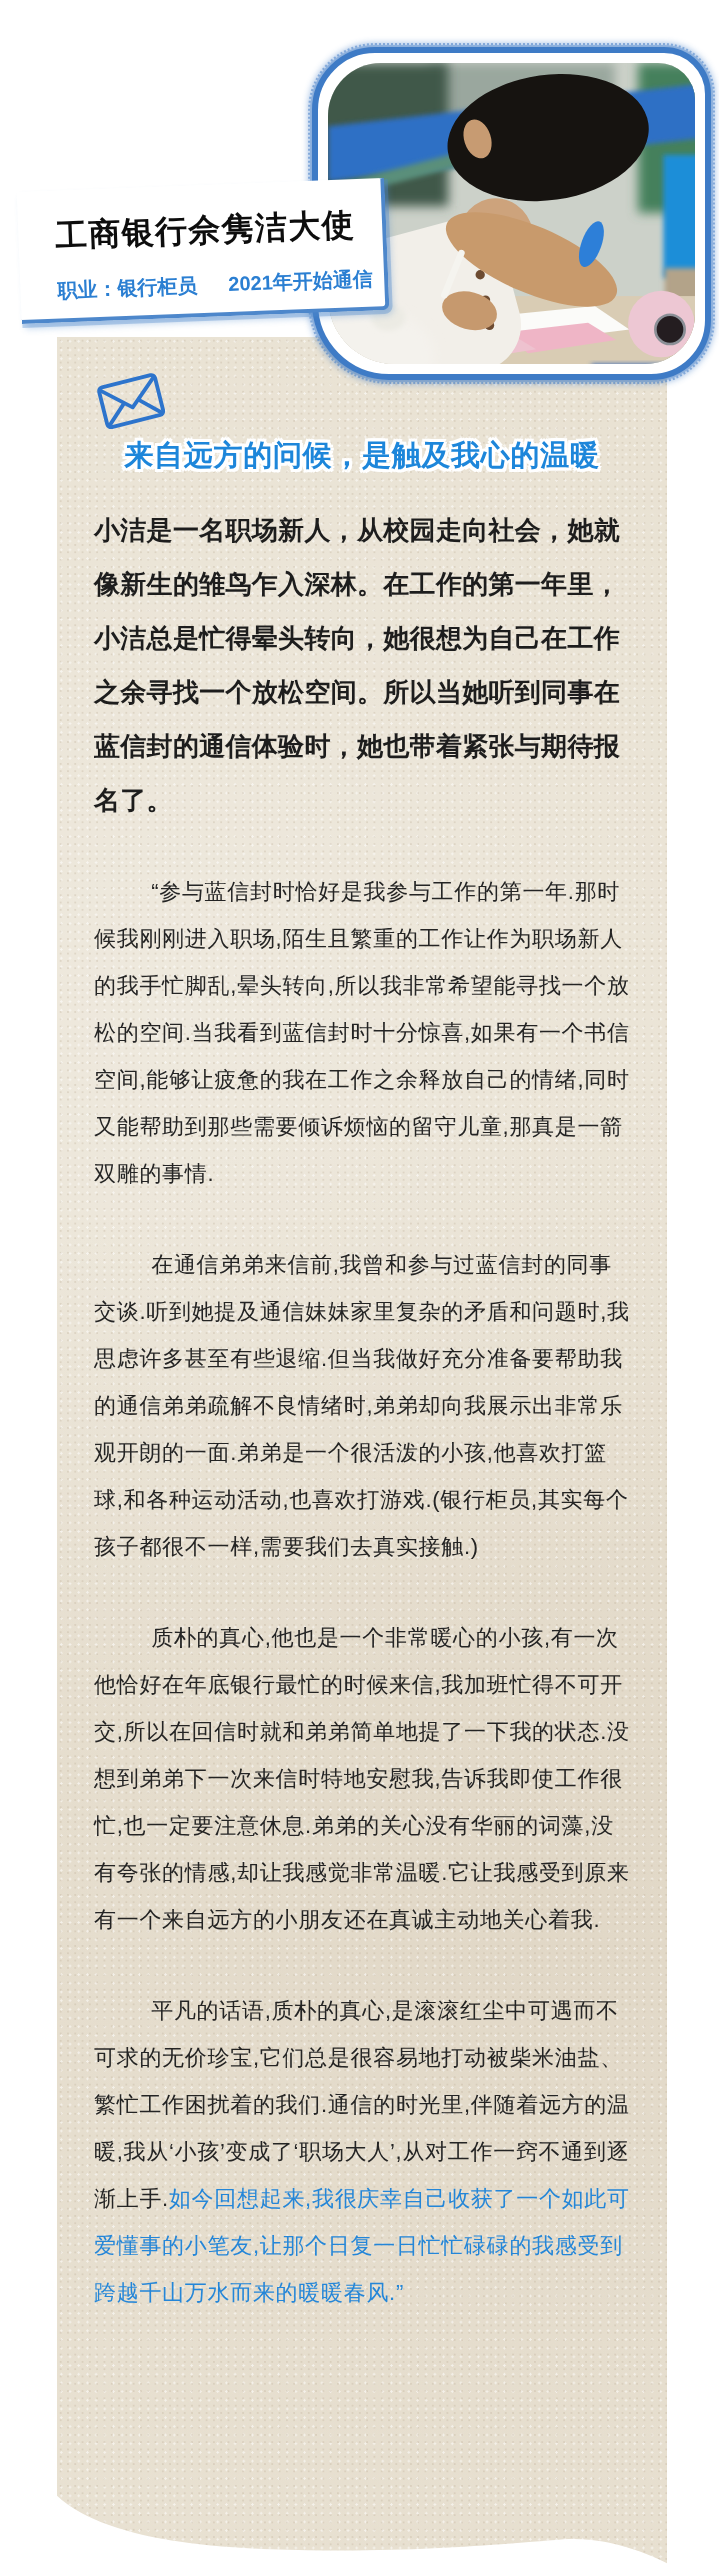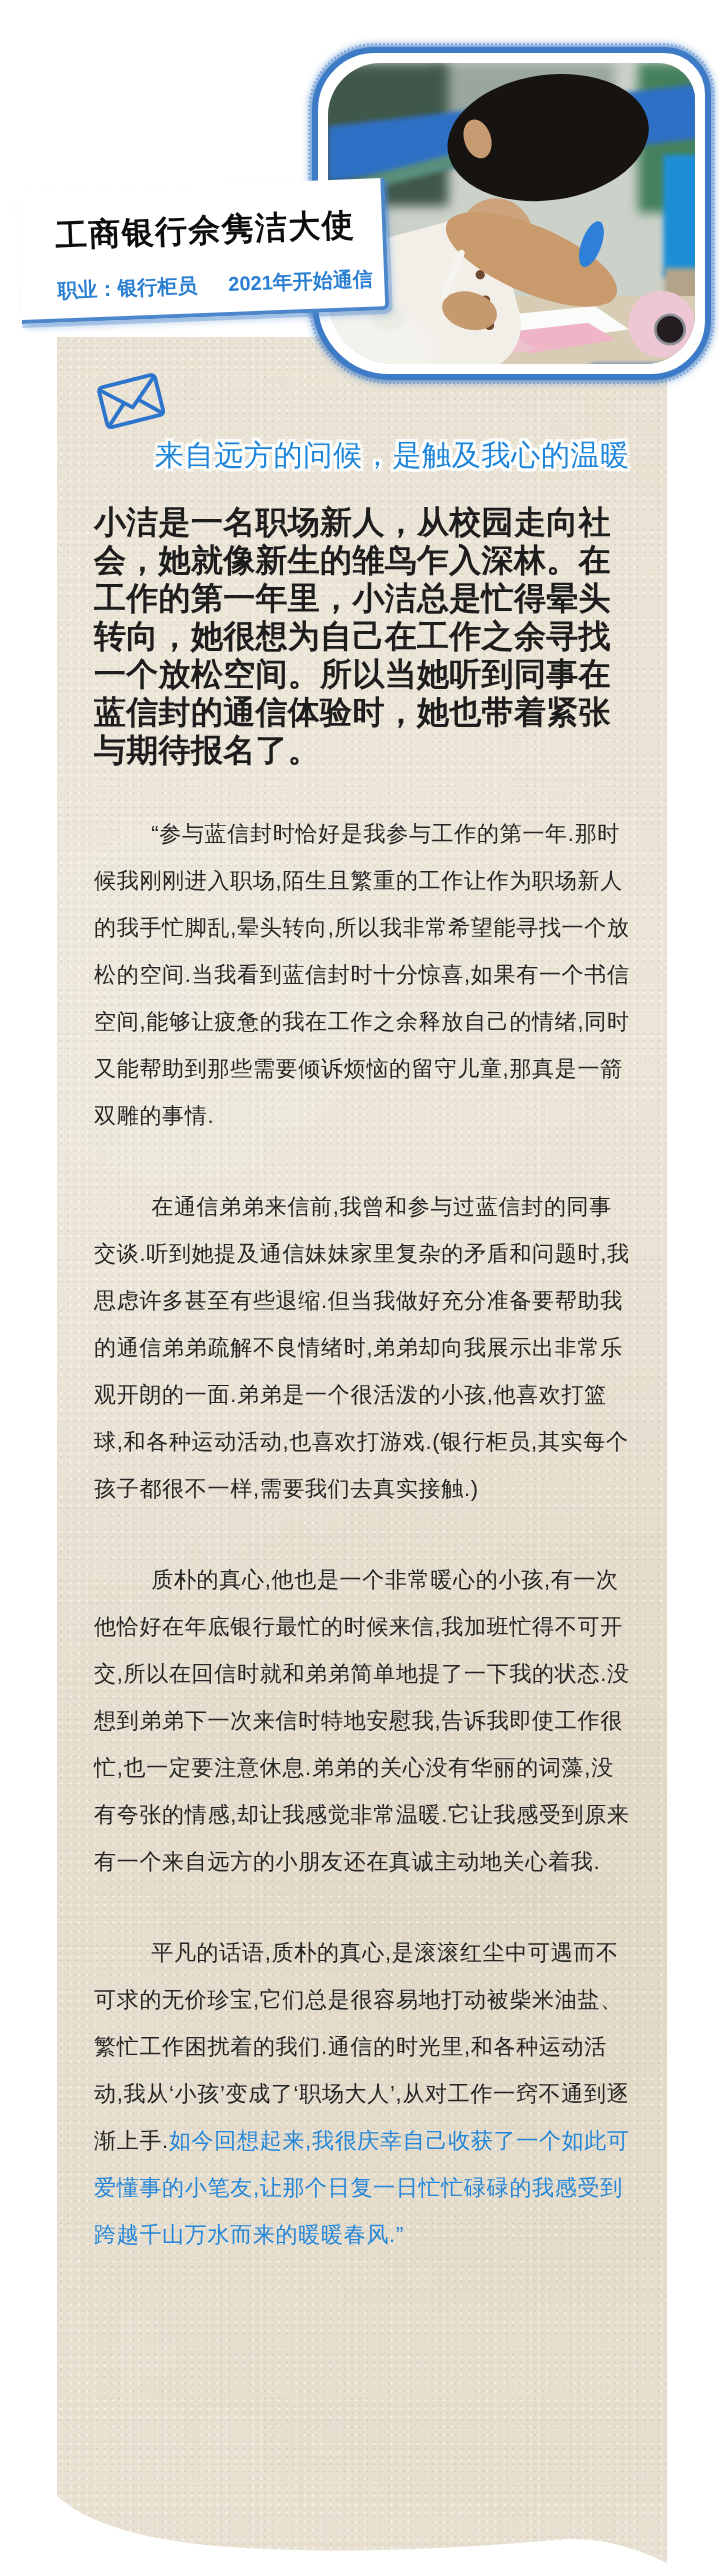--- a/index.html
+++ b/index.html
@@ -21,29 +21,29 @@
       radial-gradient(circle at 80% 70%, rgba(205,190,168,0.30), transparent 50%);
     background-size: 7.3px 7.3px, 8.7px 8.7px, 100% 100%, 100% 100%;
     padding: 35px 37px 0;
     z-index: 1;
   }
   .card-wave { position: absolute; left: 0; bottom: 0; width: 610px; height: 127px; display: block; }
 
   .envelope-wrap { width: 64px; height: 57px; margin-left: 5.3px; transform: rotate(-14deg); }
 
   .article-title {
-    margin: 6.7px 0 27px; text-align: right;
-    font-size: 29px; font-weight: normal; color: #1d86da; letter-spacing: 0.7px;
+    margin: 6.7px 0 27px; text-align: center;
+    font-size: 29px; font-weight: bold; color: #1d86da; letter-spacing: 0.7px;
     text-shadow:
       -2.7px -2.7px 0 #fff, 2.7px -2.7px 0 #fff, -2.7px 2.7px 0 #fff, 2.7px 2.7px 0 #fff,
       0 -3.3px 0 #fff, 0 3.3px 0 #fff, -3.3px 0 0 #fff, 3.3px 0 0 #fff, 0 0 4.7px #fff;
   }
 
   p.print {
-    font-size: 32px; line-height: 38px; color: #1d1d1d;
+    font-size: 26px; line-height: 54px; color: #1d1d1d;
     font-weight: 600; margin: 0 0 41px; letter-spacing: 0.3px;
   }
   p.hand {
     font-size: 22px; line-height: 47px; color: #242424;
     margin: 0 0 44px; text-indent: 2.6em; letter-spacing: 0.7px;
   }
   p.hand:last-of-type { margin-bottom: 0; }
   p.hand .blue { color: #2486d8; }
 
   
@@ -90,21 +90,21 @@
         <path d="M90 71 L62 45" stroke="#2d74cc" stroke-width="6" stroke-linecap="round"></path>
       </svg>
     </div>
 
     <h2 class="article-title">来自远方的问候，是触及我心的温暖</h2>
 
     <p class="print">小洁是一名职场新人，从校园走向社会，她就像新生的雏鸟乍入深林。在工作的第一年里，小洁总是忙得晕头转向，她很想为自己在工作之余寻找一个放松空间。所以当她听到同事在蓝信封的通信体验时，她也带着紧张与期待报名了。</p>
     <p class="hand">“参与蓝信封时恰好是我参与工作的第一年.那时候我刚刚进入职场,陌生且繁重的工作让作为职场新人的我手忙脚乱,晕头转向,所以我非常希望能寻找一个放松的空间.当我看到蓝信封时十分惊喜,如果有一个书信空间,能够让疲惫的我在工作之余释放自己的情绪,同时又能帮助到那些需要倾诉烦恼的留守儿童,那真是一箭双雕的事情.</p>
     <p class="hand">在通信弟弟来信前,我曾和参与过蓝信封的同事交谈.听到她提及通信妹妹家里复杂的矛盾和问题时,我思虑许多甚至有些退缩.但当我做好充分准备要帮助我的通信弟弟疏解不良情绪时,弟弟却向我展示出非常乐观开朗的一面.弟弟是一个很活泼的小孩,他喜欢打篮球,和各种运动活动,也喜欢打游戏.(银行柜员,其实每个孩子都很不一样,需要我们去真实接触.)</p>
     <p class="hand">质朴的真心,他也是一个非常暖心的小孩,有一次他恰好在年底银行最忙的时候来信,我加班忙得不可开交,所以在回信时就和弟弟简单地提了一下我的状态.没想到弟弟下一次来信时特地安慰我,告诉我即使工作很忙,也一定要注意休息.弟弟的关心没有华丽的词藻,没有夸张的情感,却让我感觉非常温暖.它让我感受到原来有一个来自远方的小朋友还在真诚主动地关心着我.</p>
-    <p class="hand"><span>平凡的话语,质朴的真心,是滚滚红尘中可遇而不可求的无价珍宝,它们总是很容易地打动被柴米油盐、繁忙工作困扰着的我们.通信的时光里,和各种运动活动,我从‘小孩’变成了‘职场大人’,从对工作一窍不通到逐渐上手.</span><span class="blue">如今回想起来,我很庆幸自己收获了一个如此可爱懂事的小笔友,让那个日复一日忙忙碌碌的我感受到跨越千山万水而来的暖暖春风.”</span></p>
+    <p class="hand"><span>平凡的话语,质朴的真心,是滚滚红尘中可遇而不可求的无价珍宝,它们总是很容易地打动被柴米油盐、繁忙工作困扰着的我们.通信的时光里,伴随着远方的温暖,我从‘小孩’变成了‘职场大人’,从对工作一窍不通到逐渐上手.</span><span class="blue">如今回想起来,我很庆幸自己收获了一个如此可爱懂事的小笔友,让那个日复一日忙忙碌碌的我感受到跨越千山万水而来的暖暖春风.”</span></p>
 
     <svg class="card-wave" viewBox="0 0 915 190" preserveAspectRatio="none">
       <path d="M0,85 C60,140 180,160 320,165 C520,172 660,158 760,150 C820,146 880,168 915,186 L915,190 L0,190 Z" fill="#ffffff"></path>
     </svg>
   </section>
 
   <div class="photo-blob">
     <div class="photo-inner">
       <svg width="379" height="313" viewBox="0 0 568 470">
         <defs>

